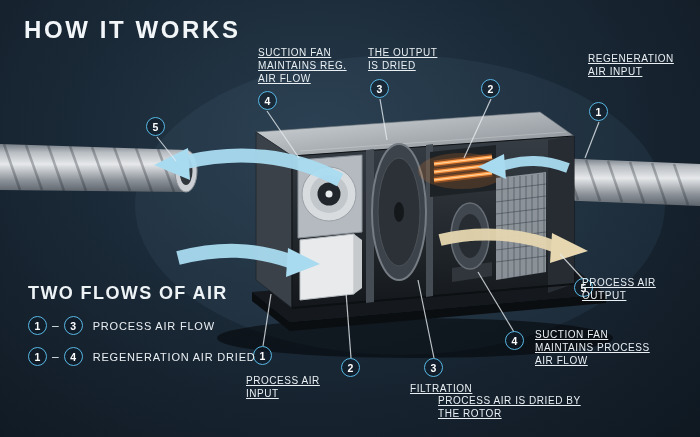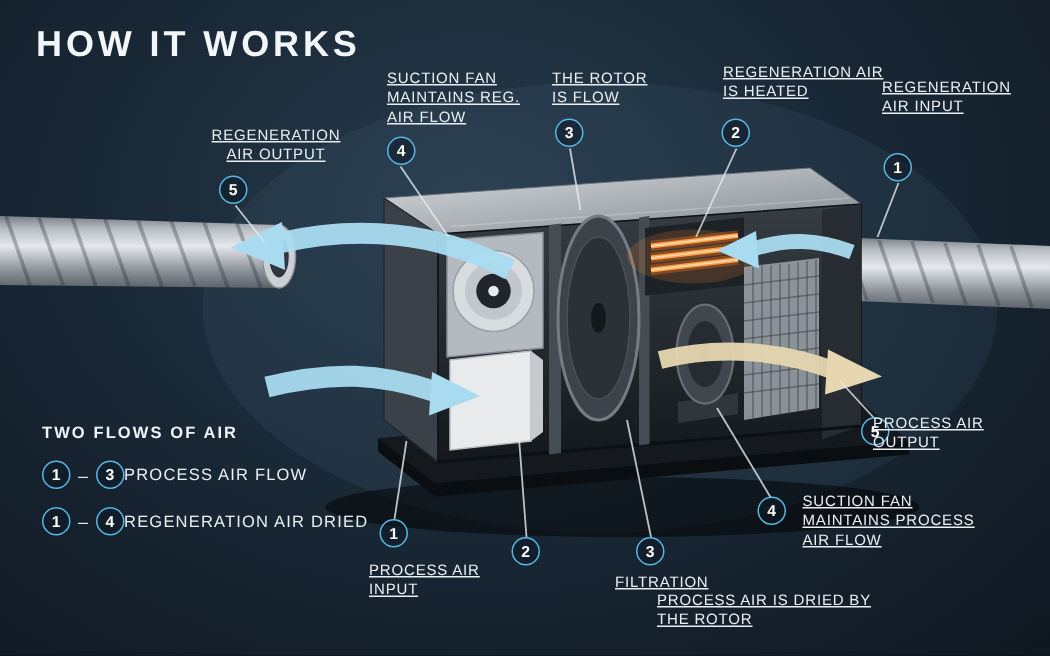--- a/index.html
+++ b/index.html
@@ -19,24 +19,24 @@
     color:#e9eff3;font-weight:500;text-decoration:underline;
   }
   .num-circle{
     position:absolute;width:19px;height:19px;border-radius:50%;
     border:1.5px solid #58b8e5;background:rgba(14,26,38,0.55);
     color:#ffffff;font-size:10.5px;font-weight:700;
     display:flex;align-items:center;justify-content:center;box-sizing:border-box;
   }
   .num-circle.inline{position:static;flex:0 0 auto;}
   .legend{position:absolute;left:28px;top:283px;width:250px;}
-  .legend-title{font-size:11px;font-weight:700;letter-spacing:1.4px;color:#eef3f6;}
+  .legend-title{font-size:18px;font-weight:700;letter-spacing:1.4px;color:#eef3f6;}
   .legend-row{display:flex;align-items:center;margin-top:12px;}
   .legend-dash{color:#dfe7ec;font-size:12px;margin:0 5px;}
-  .legend-label{font-size:11px;letter-spacing:0.8px;color:#e9eff3;font-weight:500;}
+  .legend-label{font-size:11px;letter-spacing:0.8px;color:#e9eff3;margin-left:10px;font-weight:500;}
   .ta-c{text-align:center;}
 </style>
 </head>
 <body>
 
 <div class="stage">
 
   <svg class="art" viewBox="0 0 700 437">
     <defs>
       <linearGradient id="gDuct" x1="0" y1="0" x2="0" y2="1">
@@ -162,30 +162,28 @@
       <line x1="583" y1="279" x2="560" y2="254"></line>
       <line x1="514" y1="332" x2="478" y2="272"></line>
       <line x1="263" y1="346" x2="271" y2="294"></line>
       <line x1="351" y1="358" x2="346" y2="292"></line>
       <line x1="434" y1="358" x2="418" y2="280"></line>
     </g>
   </svg>
 
   <div class="page-title">HOW IT WORKS</div>
 
-  <div class="callout-label ta-c" style="left:134px;top:84px;width:100px;">REGENERATION AIR OUTPUT</div>
   <div class="num-circle" style="left:146px;top:117px;">5</div>
 
   <div class="callout-label" style="left:258px;top:46px;width:96px;">SUCTION FAN MAINTAINS REG. AIR FLOW</div>
   <div class="num-circle" style="left:258px;top:91px;">4</div>
 
-  <div class="callout-label" style="left:368px;top:46px;width:70px;">THE ROTOR IS FLOW</div>
+  <div class="callout-label" style="left:368px;top:46px;width:70px;">THE OUTPUT IS DRIED</div>
   <div class="num-circle" style="left:370px;top:79px;">3</div>
 
-  <div class="callout-label" style="left:482px;top:42px;width:116px;">REGENERATION AIR IS HEATED</div>
   <div class="num-circle" style="left:481px;top:79px;">2</div>
 
   <div class="callout-label" style="left:588px;top:52px;width:92px;">REGENERATION AIR INPUT</div>
   <div class="num-circle" style="left:589px;top:102px;">1</div>
 
   <div class="num-circle" style="left:574px;top:278px;">5</div>
   <div class="callout-label" style="left:582px;top:276px;width:82px;">PROCESS AIR OUTPUT</div>
 
   <div class="num-circle" style="left:505px;top:331px;">4</div>
   <div class="callout-label" style="left:535px;top:328px;width:118px;">SUCTION FAN MAINTAINS PROCESS AIR FLOW</div>

